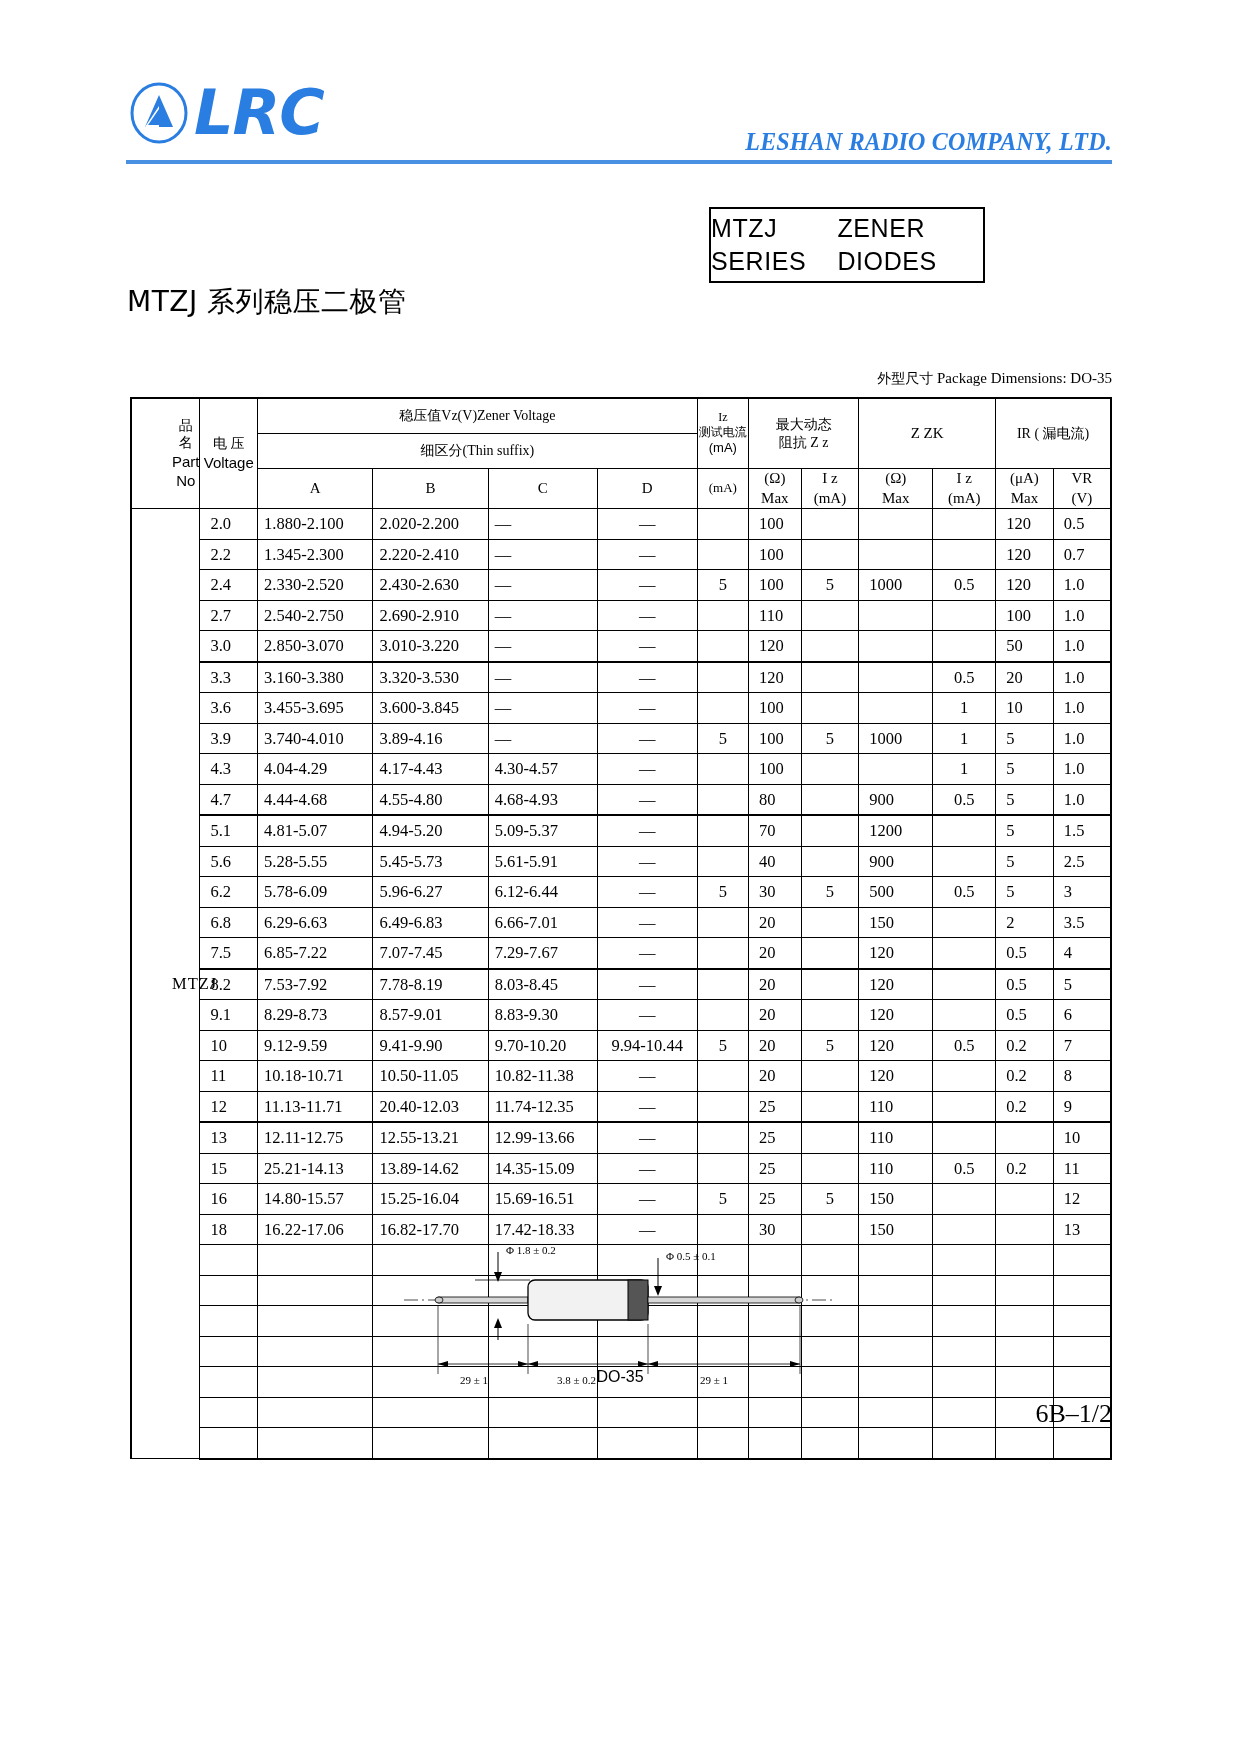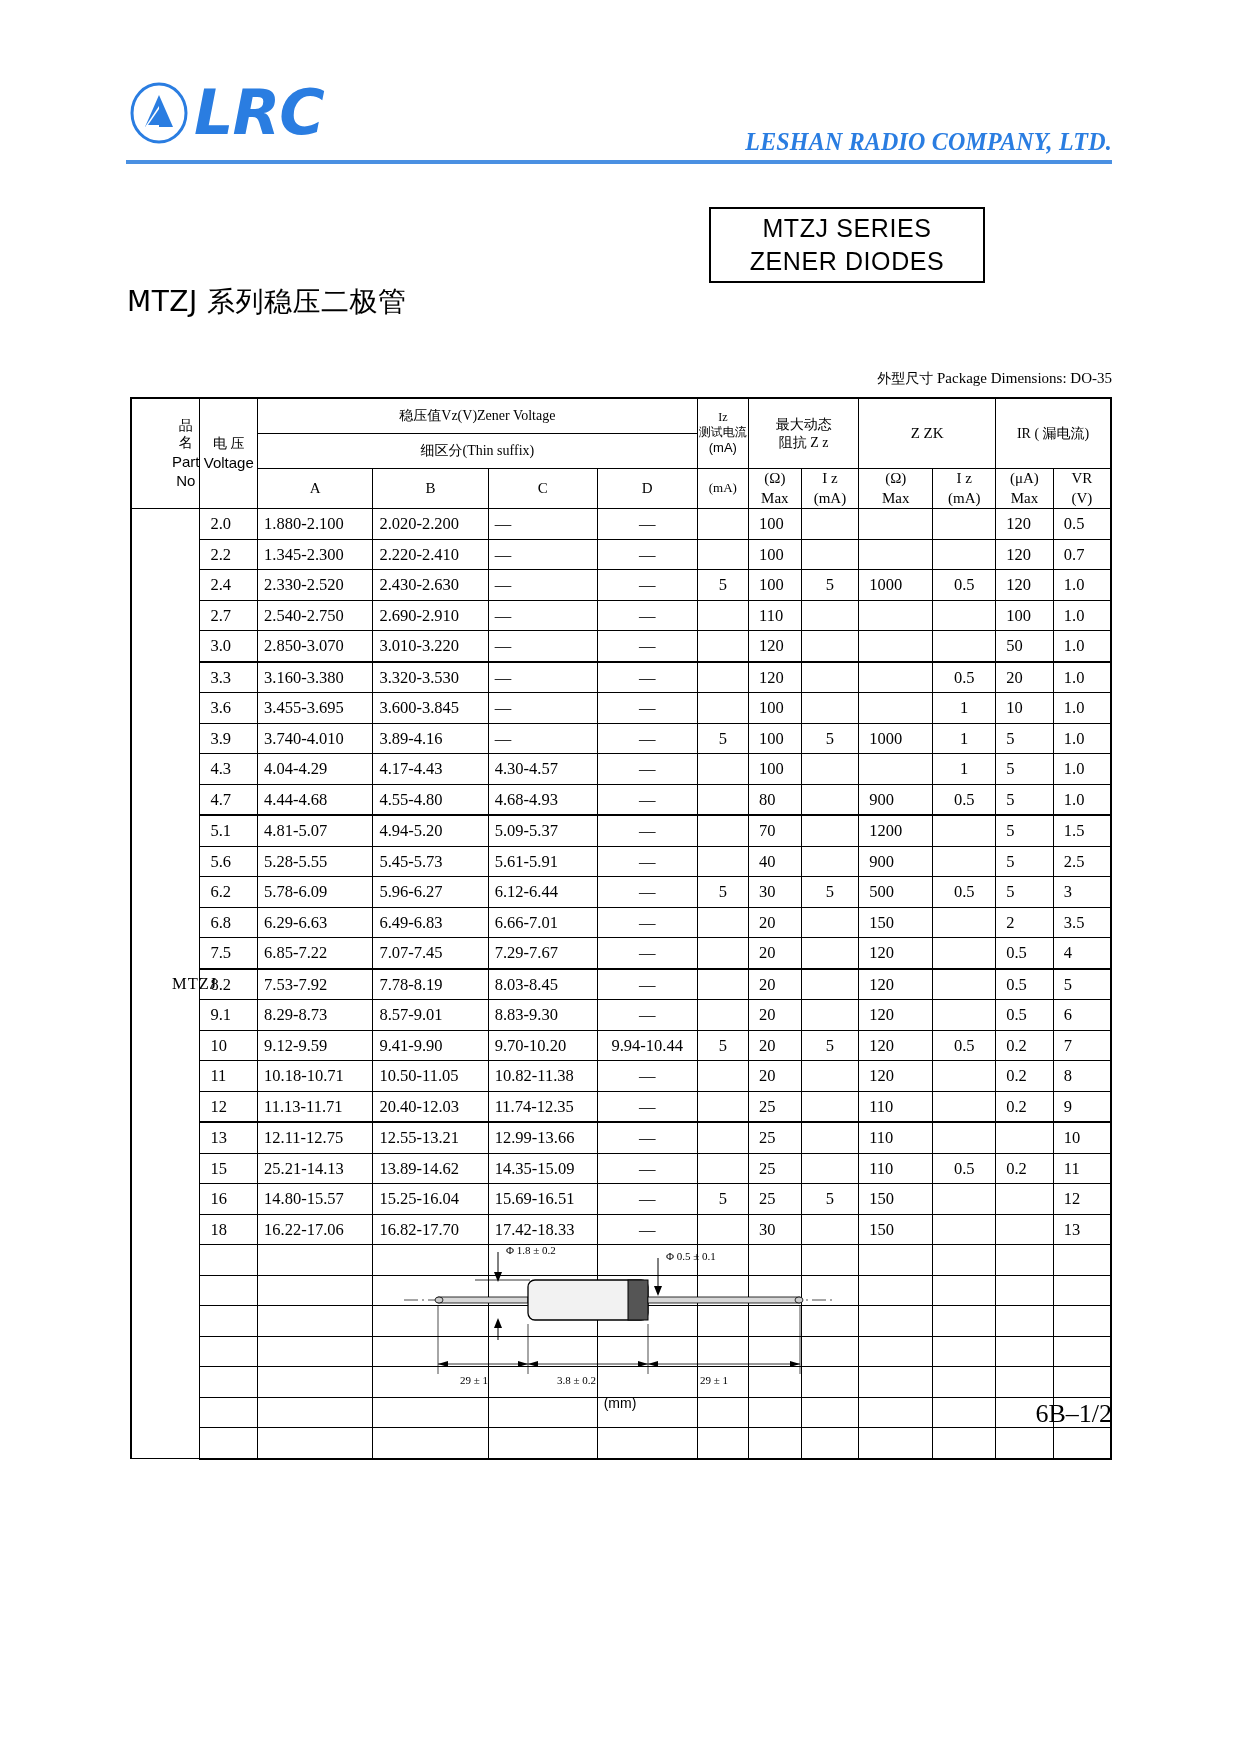--- a/index.html
+++ b/index.html
@@ -32,21 +32,21 @@
     white-space:nowrap;
     transform:scaleX(0.96);
     transform-origin:right center;
   }
   .rule{position:absolute;left:126px;top:160px;width:986px;height:4px;background:#4a90e2;}
 
   
   .series-box{
     position:absolute;left:709px;top:207px;width:272px;height:72px;
     border:2.5px solid #000;
-    display:flex;flex-direction:column;align-items:center;justify-content:center;
+    display:flex;flex-direction:row;align-items:center;justify-content:center;
     font-family:"Liberation Sans", sans-serif;
     font-size:25px;line-height:1.32;letter-spacing:0.6px;
   }
 
   
   .h-cn{
     position:absolute;left:127px;top:283px;
     font-family:"DejaVu Sans", sans-serif;
     font-size:28px;letter-spacing:0.5px;
   }
@@ -710,16 +710,16 @@
       <polygon points="248,136 238,133 238,139" fill="#000"></polygon>
       <text x="157" y="156" font-family="Liberation Serif, serif" font-size="11">3.8 ± 0.2</text>
 
       <line x1="248" y1="136" x2="400" y2="136" stroke="#000" stroke-width="0.8"></line>
       <polygon points="248,136 258,133 258,139" fill="#000"></polygon>
       <polygon points="400,136 390,133 390,139" fill="#000"></polygon>
       <text x="300" y="156" font-family="Liberation Serif, serif" font-size="11">29 ± 1</text>
     </svg>
   </div>
 
-  <div class="mm">(mm)</div>
+  <div class="do35">DO-35</div>
 
   <div class="pagenum">6B–1/2</div>
 </div>
 
 </body></html>

